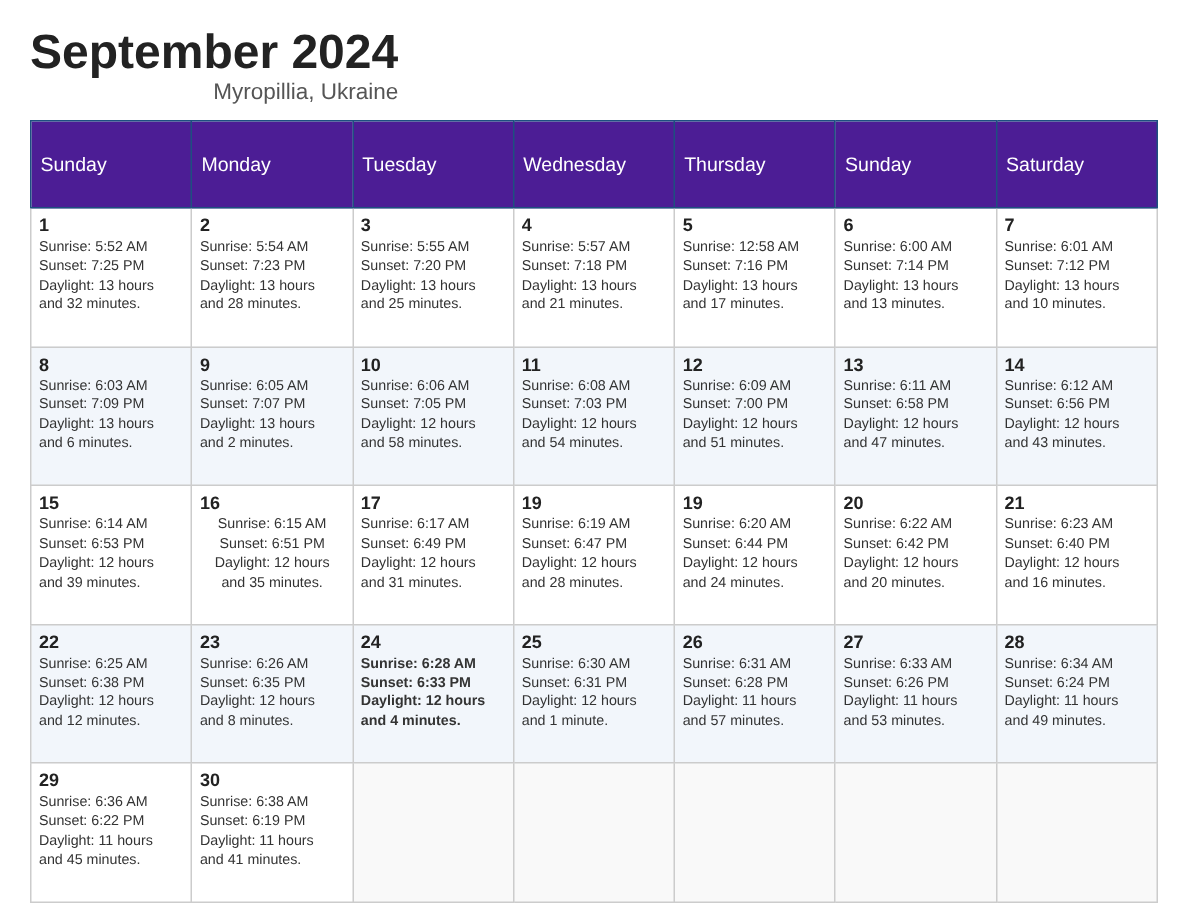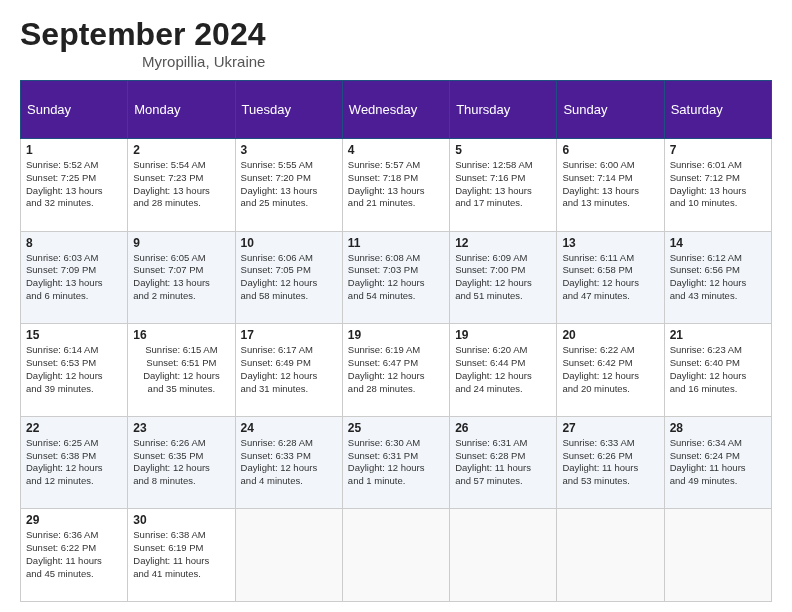--- a/index.html
+++ b/index.html
@@ -288,21 +288,21 @@
           </td>
           <td>
             <span class="day-num">23</span>
             <div class="day-info" style="white-space: pre-line;">Sunrise: 6:26 AM
 Sunset: 6:35 PM
 Daylight: 12 hours
 and 8 minutes.</div>
           </td>
           <td>
             <span class="day-num">24</span>
-            <div class="day-info" style="white-space: pre-line;">Sunrise: 6:28 AM
+            <div class="day-info" style="white-space: pre-line; font-weight: bold;">Sunrise: 6:28 AM
 Sunset: 6:33 PM
 Daylight: 12 hours
 and 4 minutes.</div>
           </td>
           <td>
             <span class="day-num">25</span>
             <div class="day-info" style="white-space: pre-line;">Sunrise: 6:30 AM
 Sunset: 6:31 PM
 Daylight: 12 hours
 and 1 minute.</div>

